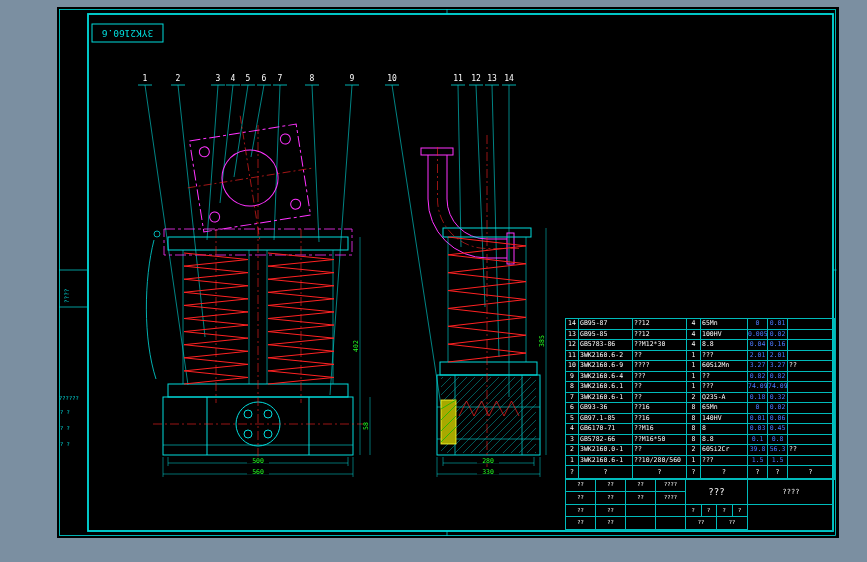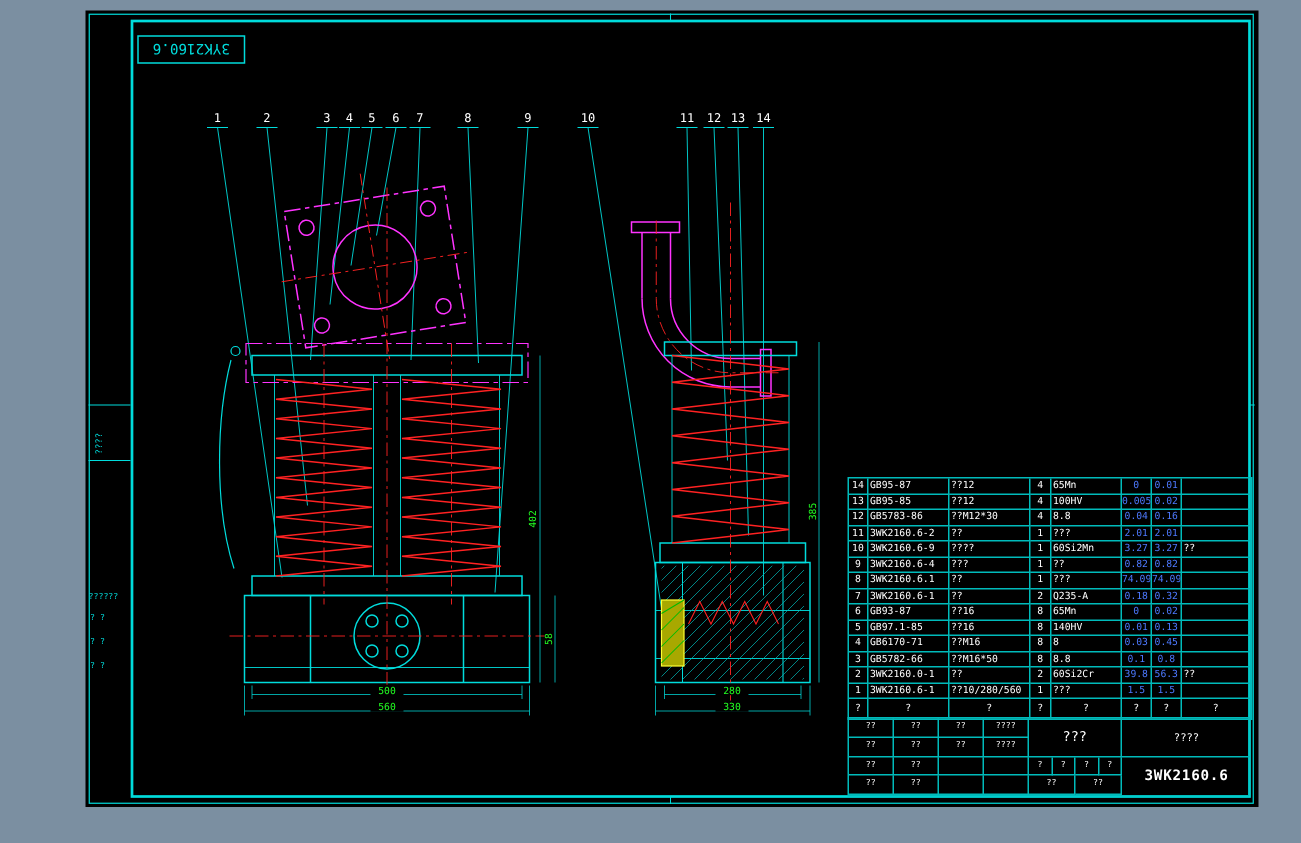--- a/index.html
+++ b/index.html
@@ -318,34 +318,34 @@
         <div></div>
         <div class="cc">7</div>
         <div>3WK2160.6-1</div>
         <div>??</div>
         <div class="cc">2</div>
         <div>Q235-A</div>
         <div class="num">0.18</div>
         <div class="num">0.32</div>
         <div></div>
         <div class="cc">6</div>
-        <div>GB93-87</div>
+        <div>GB93-36</div>
         <div>??16</div>
         <div class="cc">8</div>
         <div>65Mn</div>
         <div class="num">0</div>
         <div class="num">0.02</div>
         <div></div>
         <div class="cc">5</div>
         <div>GB97.1-85</div>
         <div>??16</div>
         <div class="cc">8</div>
         <div>140HV</div>
         <div class="num">0.01</div>
-        <div class="num">0.13</div>
+        <div class="num">0.06</div>
         <div></div>
         <div class="cc">4</div>
         <div>GB6170-71</div>
         <div>??M16</div>
         <div class="cc">8</div>
         <div>8</div>
         <div class="num">0.03</div>
         <div class="num">0.45</div>
         <div></div>
         <div class="cc">3</div>
@@ -406,17 +406,16 @@
           <div>?</div>
           <div>?</div>
           <div>?</div>
           <div>?</div>
         </div>
       <div class="tb-mid-r2" id="tbmid2">
           <div>??</div>
           <div>??</div>
         </div>
       <div class="tb-mark">????</div>
-      <div class="tb-code">3WK2160.6</div>
     </div>
 
   </div>
 </div>
 
 </body></html>

